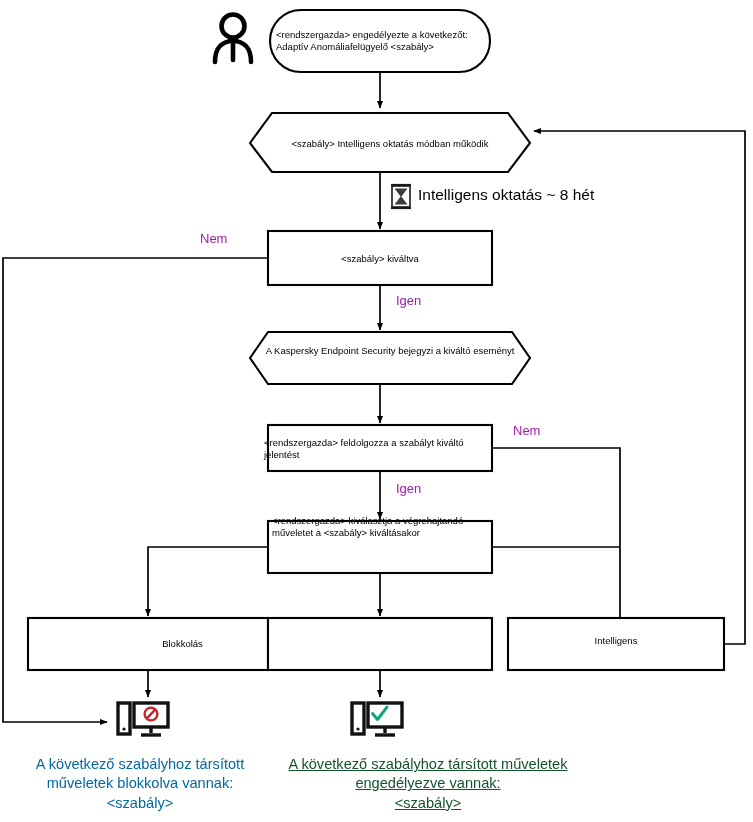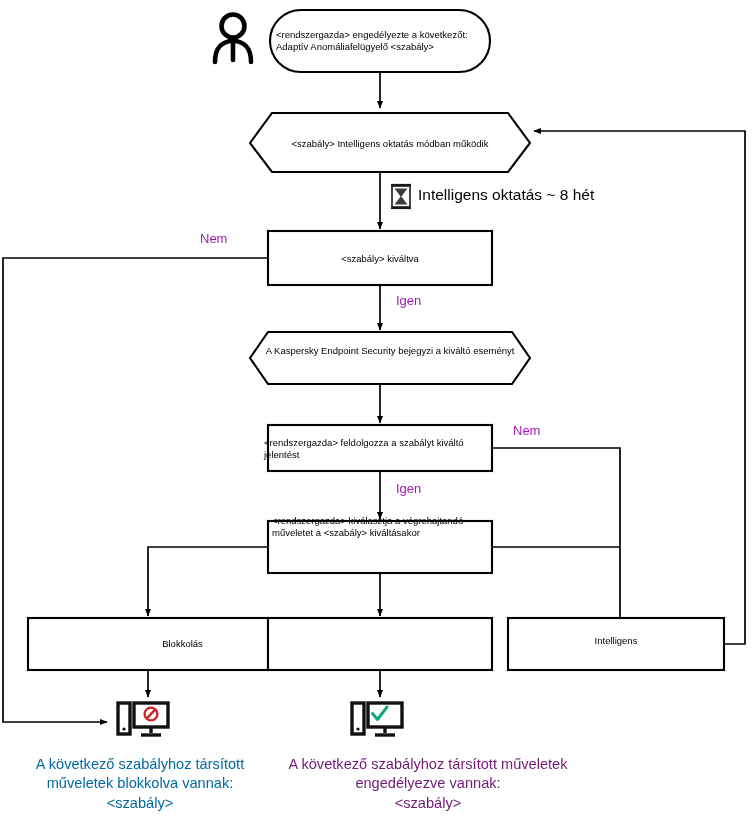--- a/index.html
+++ b/index.html
@@ -29,21 +29,21 @@
     position: absolute;
     display: flex;
     align-items: center;
     justify-content: center;
     text-align: left;
     line-height: 1.22;
     pointer-events: none;
   }
   .t-small { font-size: 9.5px; }
   .cap-red   { color: #0369a1; }
-  .cap-green { color: #701a75; }
+  .cap-green { color: #14532d; text-decoration: underline; }
   .edge-label {
     position: absolute;
     font-size: 13px;
     color: #a21caf;
     white-space: nowrap;
   }
   .timer-label {
     position: absolute;
     font-size: 15.5px;
     color: #000;

